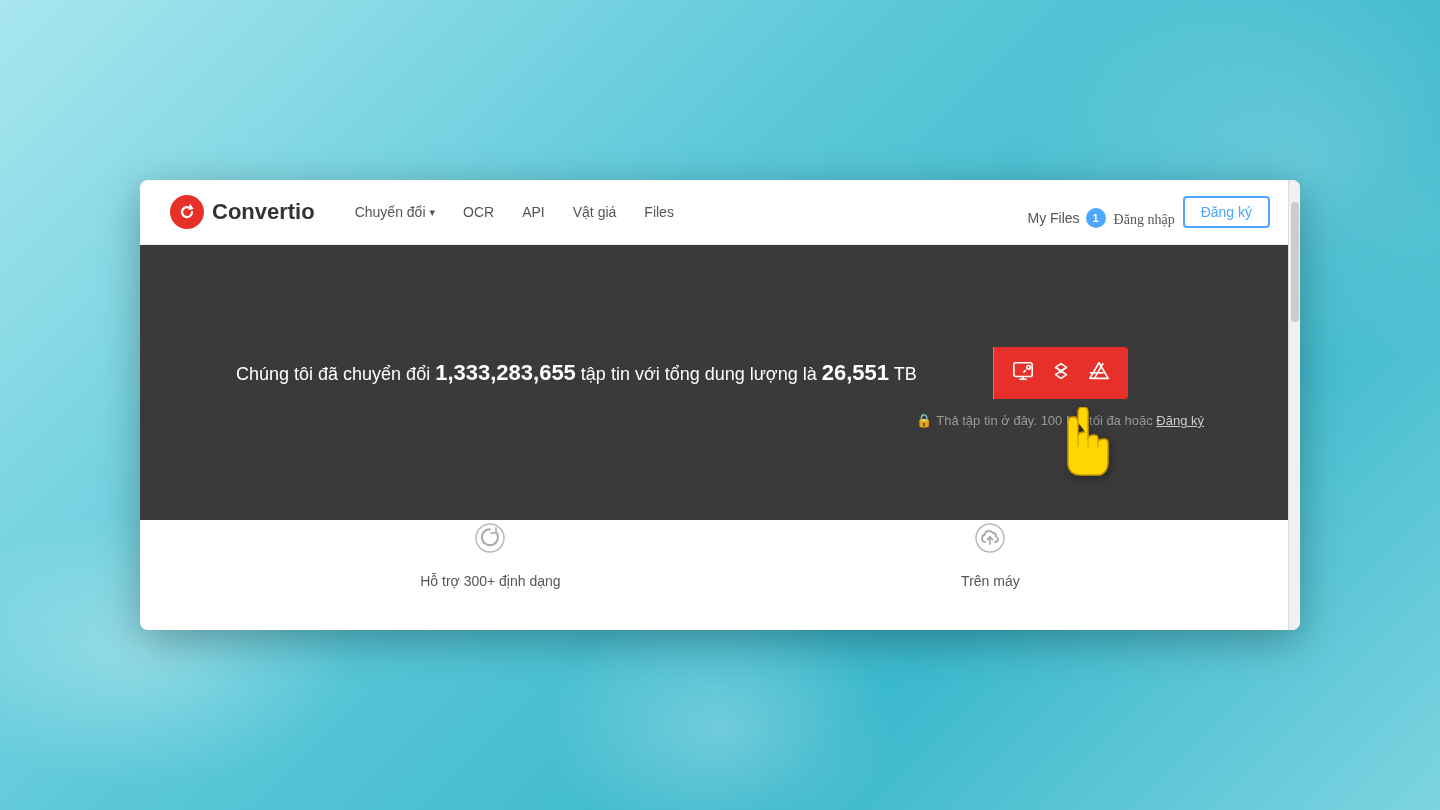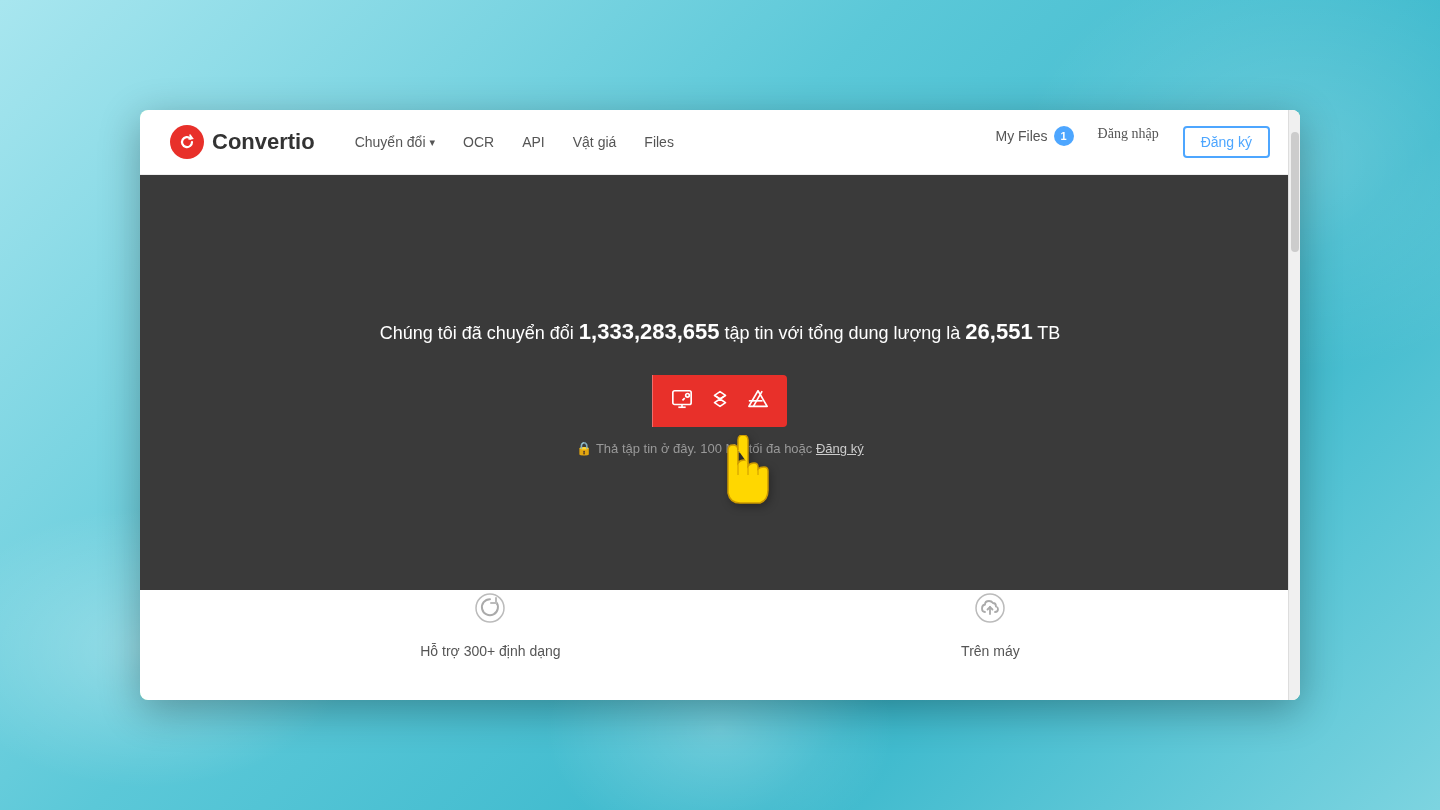--- a/index.html
+++ b/index.html
@@ -21,21 +21,21 @@
       top: 0; left: 0; right: 0; bottom: 0;
       background:
         radial-gradient(ellipse 300px 200px at 10% 80%, rgba(255,255,255,0.3) 0%, transparent 70%),
         radial-gradient(ellipse 400px 300px at 90% 20%, rgba(255,255,255,0.2) 0%, transparent 70%),
         radial-gradient(ellipse 250px 180px at 50% 90%, rgba(255,255,255,0.25) 0%, transparent 70%);
       pointer-events: none;
     }
 
     .browser-window {
       width: 1160px;
-      height: 590px;
+      height: 450px;
       background: #86efac;
       border-radius: 8px;
       box-shadow: 0 10px 40px rgba(0,0,0,0.3);
       overflow: hidden;
       position: relative;
       display: flex;
       flex-direction: column;
     }
 
     
@@ -103,22 +103,22 @@
     .nav-link {
       font-size: 14px;
       color: #555;
       cursor: pointer;
       display: flex;
       align-items: center;
       gap: 4px;
     }
     .nav-right {
       display: flex;
-      align-items: flex-start;
-      gap: 24px;
+      align-items: flex-end;
+      gap: 8px;
     }
     .my-files-btn {
       font-size: 14px;
       color: #555;
       display: flex;
       align-items: center;
       gap: 6px;
       cursor: pointer;
     }
     .files-badge {
@@ -148,21 +148,20 @@
       font-size: 14px;
       cursor: pointer;
       font-weight: 500;
     }
 
     
     .hero {
       background: #3a3a3a;
       flex: 1;
       display: flex;
-      flex-direction: column;
       align-items: center;
       justify-content: center;
       padding: 30px 4px 20px;
       position: relative;
     }
 
     .hero-stats {
       color: #fff;
       font-size: 18px;
       font-weight: 300;

